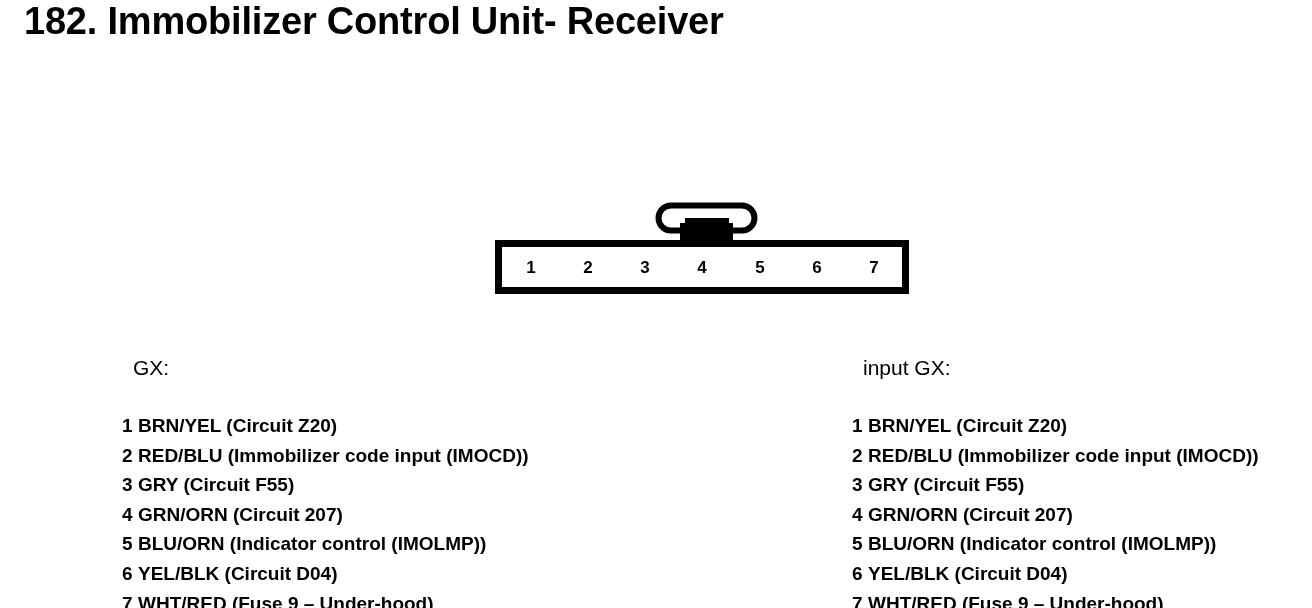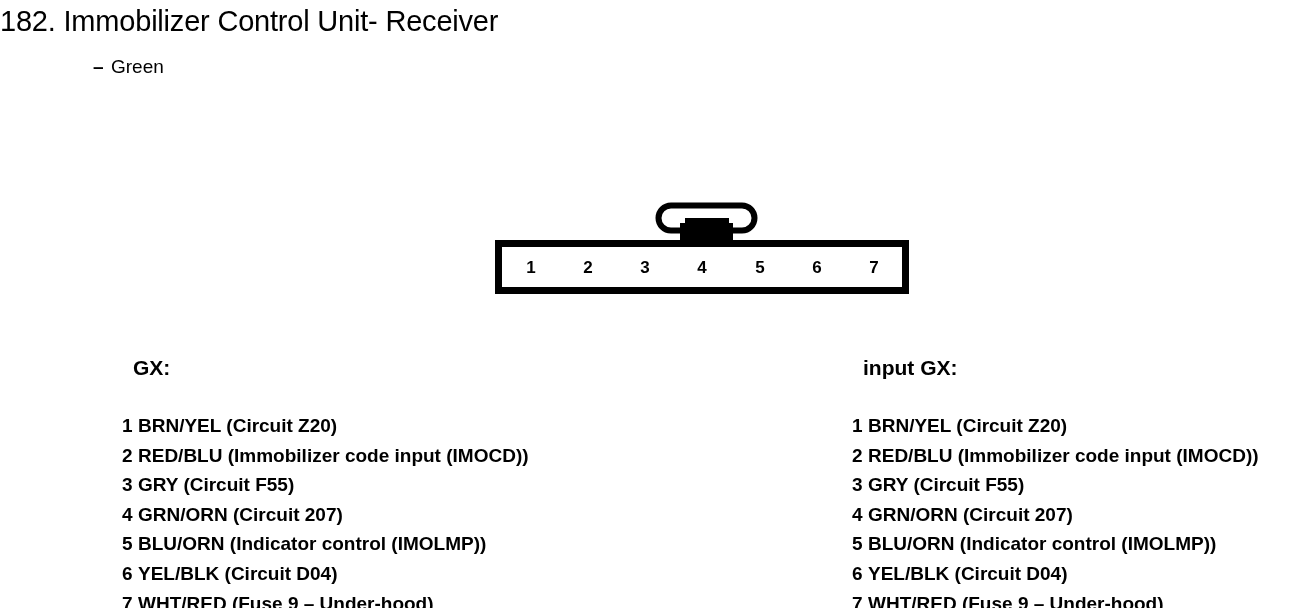--- a/index.html
+++ b/index.html
@@ -14,24 +14,24 @@
     position: relative;
     overflow: hidden;
     font-family: "Liberation Sans", sans-serif;
     color: #000000;
     -webkit-font-smoothing: none;
   }
 
   
   #page-title {
     position: absolute;
-    left: 0;
+    left: 24px;
     top: 2px;
-    font-size: 29px;
-    font-weight: normal;
+    font-size: 38px;
+    font-weight: bold;
     letter-spacing: -0.2px;
     white-space: nowrap;
     line-height: 38px;
   }
 
   #notes-list {
     position: absolute;
     left: 93px;
     top: 52px;
     margin: 0;
@@ -69,21 +69,21 @@
   
   .legend-col {
     position: absolute;
     top: 355px;
   }
   #legend-gx       { left: 133px; }
   #legend-except-gx{ left: 863px; }
 
   .legend-heading {
     font-size: 21px;
-    font-weight: bold;
+    font-weight: normal;
     line-height: 26px;
     white-space: nowrap;
     margin: 0 0 0 0;
   }
 
   .legend-rows {
     position: absolute;
     top: 44px;
     left: -23px;
     margin: 12px;
@@ -103,23 +103,20 @@
     text-align: left;
   }
   .legend-desc { }
 </style>
 </head>
 <body>
 
 <div id="page-title">182. Immobilizer Control Unit- Receiver</div>
 
 <ul id="notes-list">
-  <li class="note-row">
-    <span class="note-dash">–</span><span class="note-text">Green</span>
-  </li>
 </ul>
 
 <div id="connector">
   <svg width="420" height="100" viewBox="0 0 420 100" xmlns="http://www.w3.org/2000/svg">
 
     <g>
       <rect x="163.5" y="7.5" width="96" height="25" rx="12.5" ry="12.5" fill="#ffffff" stroke="#000000" stroke-width="6"></rect>
       <rect x="185" y="25" width="8" height="22" fill="#000000"></rect>
       <rect x="230" y="25" width="8" height="22" fill="#000000"></rect>
       <rect x="190" y="20" width="44" height="26" fill="#000000"></rect>

